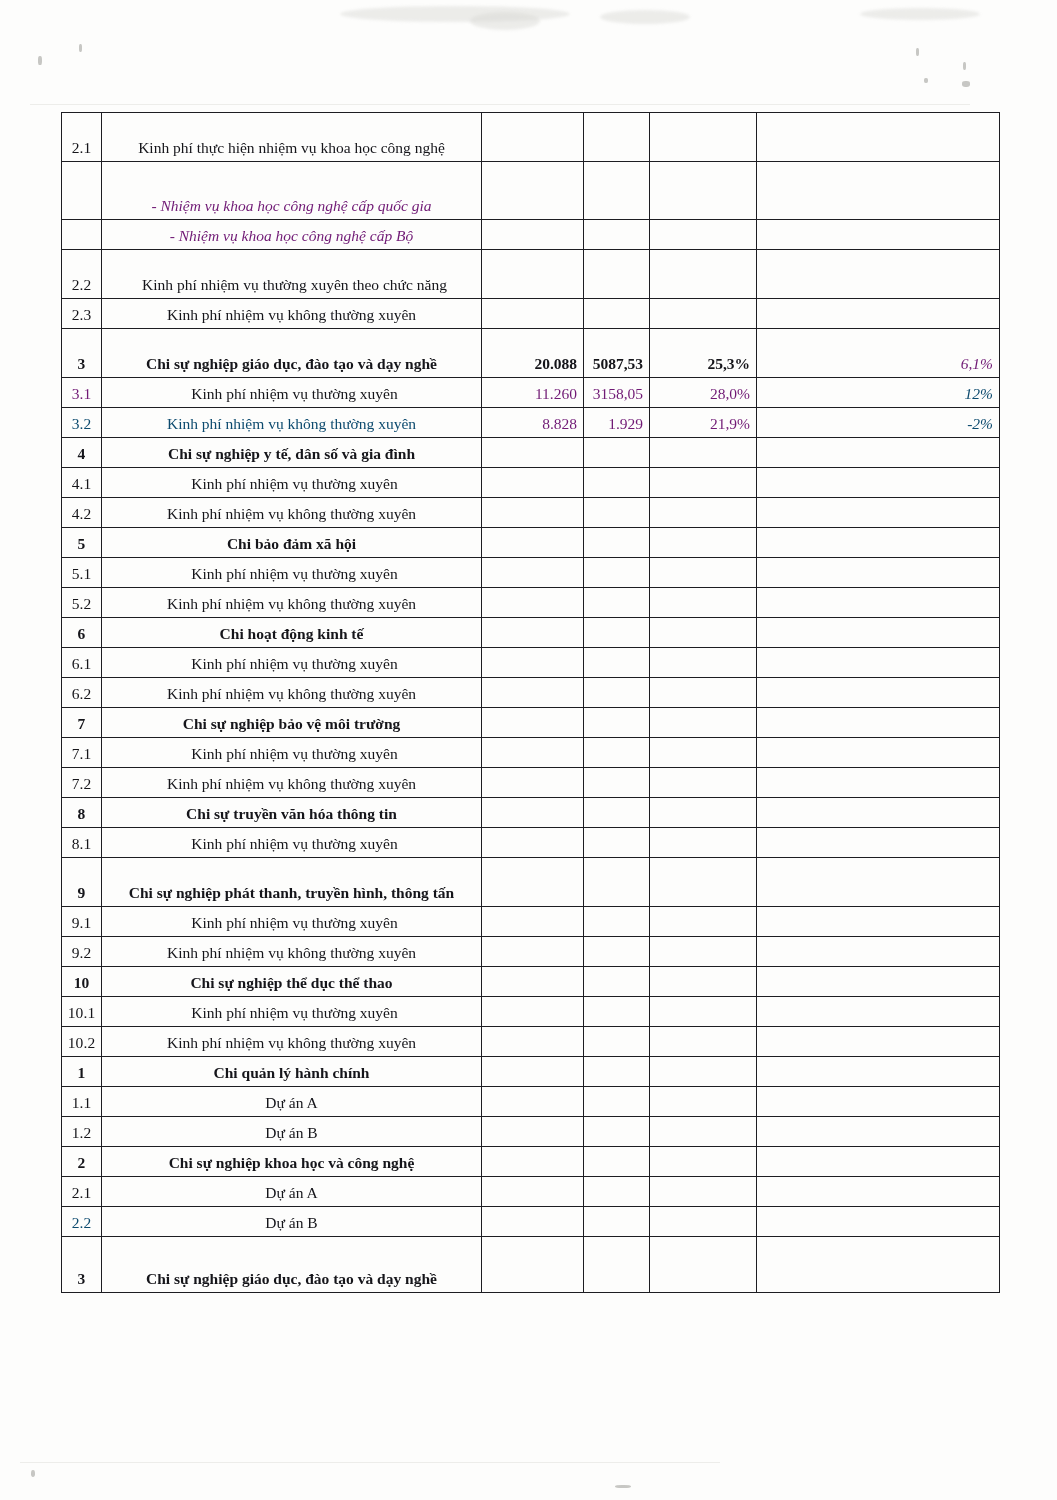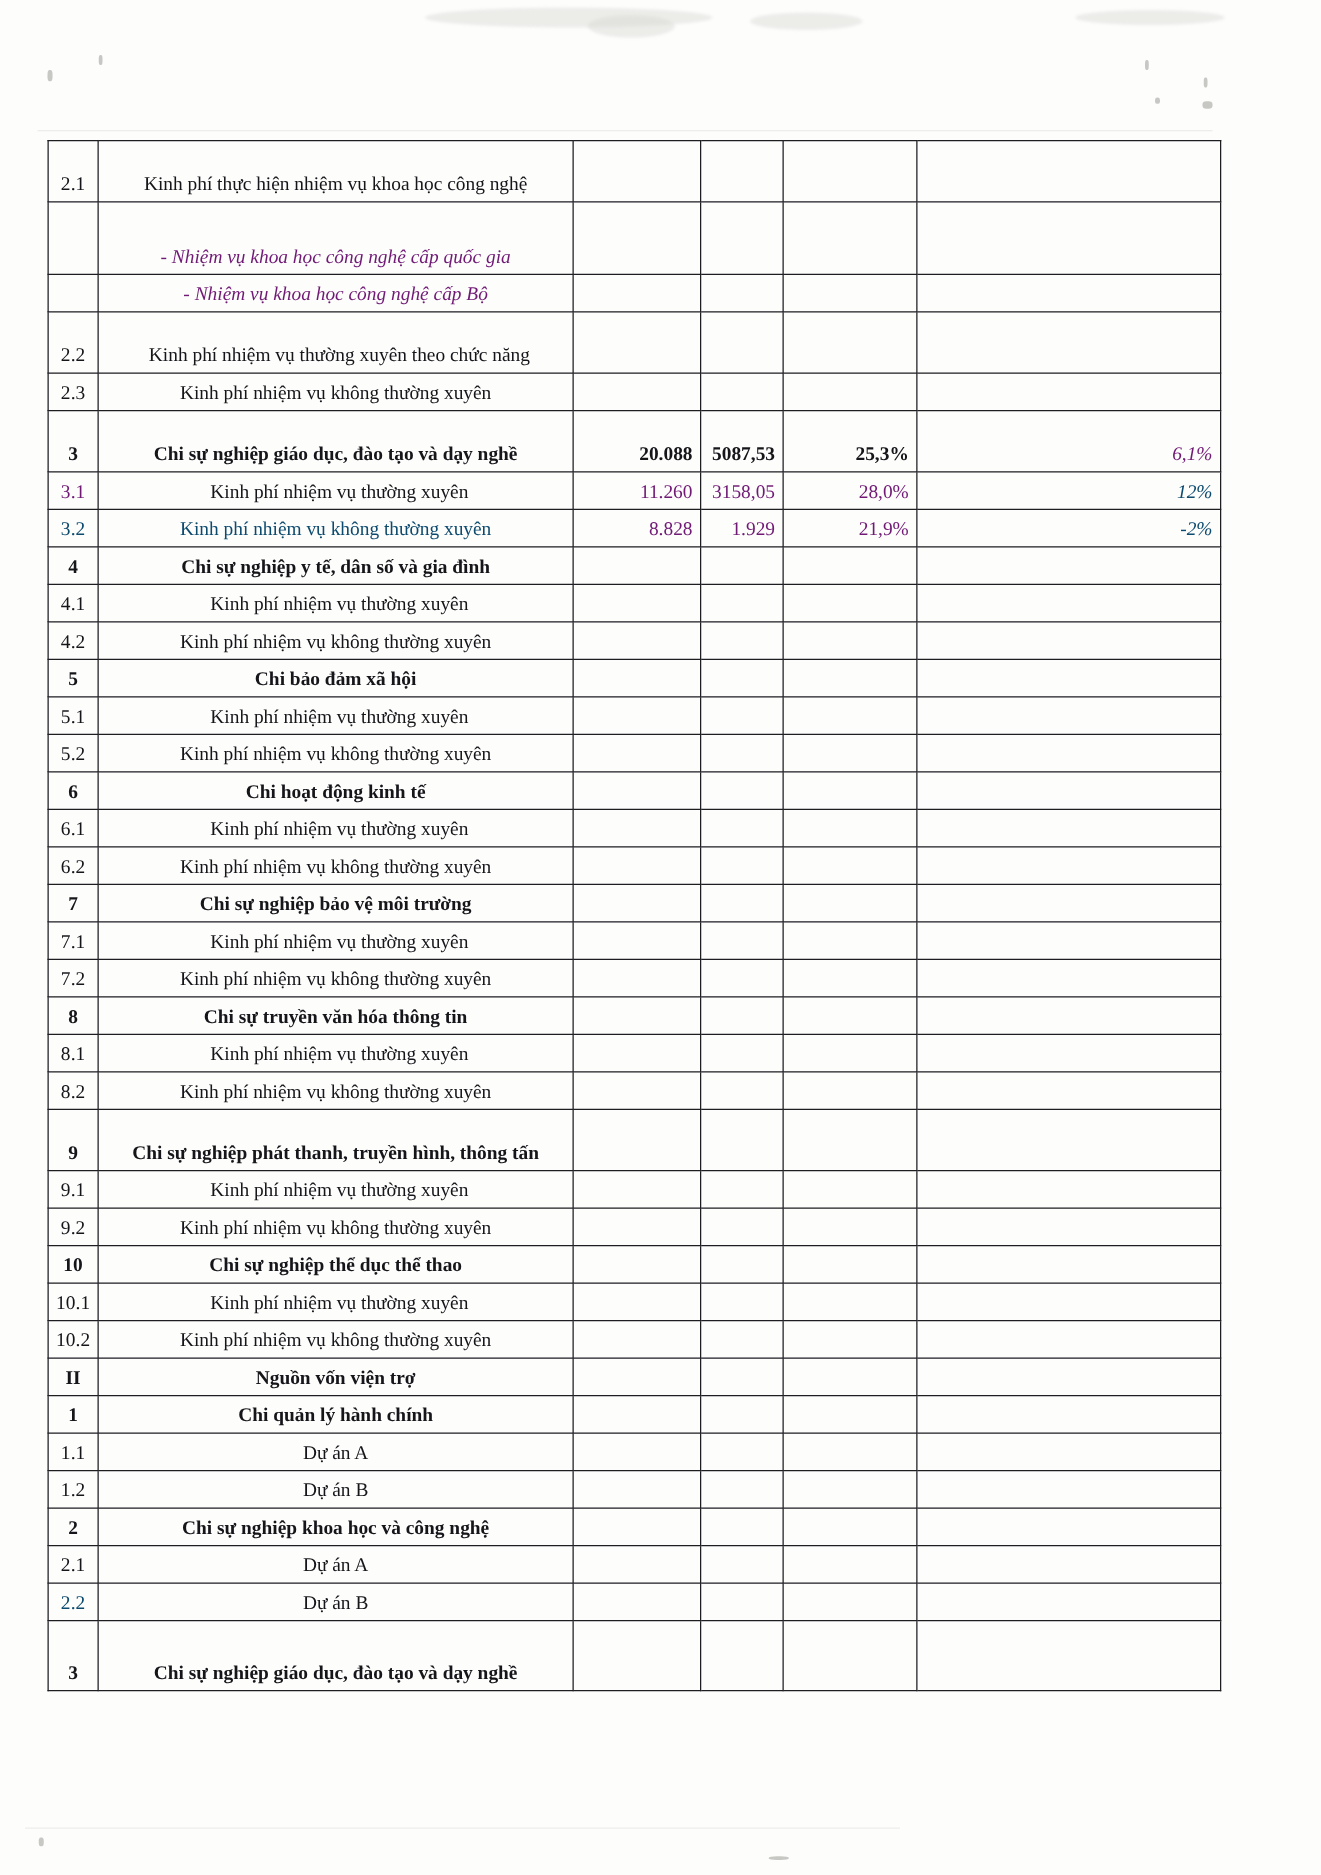--- a/index.html
+++ b/index.html
@@ -37,21 +37,21 @@
   }
   .edge-line {
     position: absolute;
     background: #e6e6e2;
     opacity: .7;
   }
 
   
   .table-wrap {
     position: absolute;
-    left: 38px;
+    left: 61px;
     top: 112px;
     width: 938px;
   }
   table.budget {
     border-collapse: collapse;
     width: 938px;
     table-layout: fixed;
     color: #15151a;
   }
   table.budget td {
@@ -597,187 +597,147 @@
             <span class="cell"></span>
           </td>
         <td class="num">
             <span class="cell"></span>
           </td>
         <td class="num">
             <span class="cell"></span>
           </td>
       </tr>
 
-      <tr class="r-1line">
-        <td class="stt">
-            <span class="cell">8.2</span>
+
+      <tr class="r-tall">
+        <td class="stt">
+            <span class="cell w-bold">9</span>
+          </td>
+        <td class="name">
+            <span class="cell w-bold">Chi sự nghiệp phát thanh, truyền hình, thông tấn</span>
+          </td>
+        <td class="num">
+            <span class="cell"></span>
+          </td>
+        <td class="num">
+            <span class="cell"></span>
+          </td>
+        <td class="num">
+            <span class="cell"></span>
+          </td>
+        <td class="num">
+            <span class="cell"></span>
+          </td>
+      </tr>
+
+      <tr class="r-1line">
+        <td class="stt">
+            <span class="cell">9.1</span>
+          </td>
+        <td class="name">
+            <span class="cell w-norm indent-1">Kinh phí nhiệm vụ thường xuyên</span>
+          </td>
+        <td class="num">
+            <span class="cell"></span>
+          </td>
+        <td class="num">
+            <span class="cell"></span>
+          </td>
+        <td class="num">
+            <span class="cell"></span>
+          </td>
+        <td class="num">
+            <span class="cell"></span>
+          </td>
+      </tr>
+
+      <tr class="r-1line">
+        <td class="stt">
+            <span class="cell">9.2</span>
           </td>
         <td class="name">
             <span class="cell w-norm">Kinh phí nhiệm vụ không thường xuyên</span>
           </td>
         <td class="num">
             <span class="cell"></span>
           </td>
         <td class="num">
             <span class="cell"></span>
           </td>
         <td class="num">
             <span class="cell"></span>
           </td>
         <td class="num">
             <span class="cell"></span>
           </td>
       </tr>
 
-      <tr class="r-tall">
-        <td class="stt">
-            <span class="cell w-bold">9</span>
-          </td>
-        <td class="name">
-            <span class="cell w-bold">Chi sự nghiệp phát thanh, truyền hình, thông tấn</span>
-          </td>
-        <td class="num">
-            <span class="cell"></span>
-          </td>
-        <td class="num">
-            <span class="cell"></span>
-          </td>
-        <td class="num">
-            <span class="cell"></span>
-          </td>
-        <td class="num">
-            <span class="cell"></span>
-          </td>
-      </tr>
-
-      <tr class="r-1line">
-        <td class="stt">
-            <span class="cell">9.1</span>
+      <tr class="r-1line">
+        <td class="stt">
+            <span class="cell w-bold">10</span>
+          </td>
+        <td class="name">
+            <span class="cell w-bold">Chi sự nghiệp thể dục thể thao</span>
+          </td>
+        <td class="num">
+            <span class="cell"></span>
+          </td>
+        <td class="num">
+            <span class="cell"></span>
+          </td>
+        <td class="num">
+            <span class="cell"></span>
+          </td>
+        <td class="num">
+            <span class="cell"></span>
+          </td>
+      </tr>
+
+      <tr class="r-1line">
+        <td class="stt">
+            <span class="cell">10.1</span>
           </td>
         <td class="name">
             <span class="cell w-norm indent-1">Kinh phí nhiệm vụ thường xuyên</span>
           </td>
         <td class="num">
             <span class="cell"></span>
           </td>
         <td class="num">
             <span class="cell"></span>
           </td>
         <td class="num">
             <span class="cell"></span>
           </td>
         <td class="num">
             <span class="cell"></span>
           </td>
       </tr>
 
       <tr class="r-1line">
         <td class="stt">
-            <span class="cell">9.2</span>
+            <span class="cell">10.2</span>
           </td>
         <td class="name">
             <span class="cell w-norm">Kinh phí nhiệm vụ không thường xuyên</span>
           </td>
         <td class="num">
             <span class="cell"></span>
           </td>
         <td class="num">
             <span class="cell"></span>
           </td>
         <td class="num">
             <span class="cell"></span>
           </td>
         <td class="num">
             <span class="cell"></span>
           </td>
       </tr>
 
-      <tr class="r-1line">
-        <td class="stt">
-            <span class="cell w-bold">10</span>
-          </td>
-        <td class="name">
-            <span class="cell w-bold">Chi sự nghiệp thể dục thể thao</span>
-          </td>
-        <td class="num">
-            <span class="cell"></span>
-          </td>
-        <td class="num">
-            <span class="cell"></span>
-          </td>
-        <td class="num">
-            <span class="cell"></span>
-          </td>
-        <td class="num">
-            <span class="cell"></span>
-          </td>
-      </tr>
-
-      <tr class="r-1line">
-        <td class="stt">
-            <span class="cell">10.1</span>
-          </td>
-        <td class="name">
-            <span class="cell w-norm indent-1">Kinh phí nhiệm vụ thường xuyên</span>
-          </td>
-        <td class="num">
-            <span class="cell"></span>
-          </td>
-        <td class="num">
-            <span class="cell"></span>
-          </td>
-        <td class="num">
-            <span class="cell"></span>
-          </td>
-        <td class="num">
-            <span class="cell"></span>
-          </td>
-      </tr>
-
-      <tr class="r-1line">
-        <td class="stt">
-            <span class="cell">10.2</span>
-          </td>
-        <td class="name">
-            <span class="cell w-norm">Kinh phí nhiệm vụ không thường xuyên</span>
-          </td>
-        <td class="num">
-            <span class="cell"></span>
-          </td>
-        <td class="num">
-            <span class="cell"></span>
-          </td>
-        <td class="num">
-            <span class="cell"></span>
-          </td>
-        <td class="num">
-            <span class="cell"></span>
-          </td>
-      </tr>
-
-      <tr class="r-1line">
-        <td class="stt">
-            <span class="cell w-bold">II</span>
-          </td>
-        <td class="name">
-            <span class="cell w-bold">Nguồn vốn viện trợ</span>
-          </td>
-        <td class="num">
-            <span class="cell"></span>
-          </td>
-        <td class="num">
-            <span class="cell"></span>
-          </td>
-        <td class="num">
-            <span class="cell"></span>
-          </td>
-        <td class="num">
-            <span class="cell"></span>
-          </td>
-      </tr>
 
       <tr class="r-1line">
         <td class="stt">
             <span class="cell w-bold">1</span>
           </td>
         <td class="name">
             <span class="cell w-bold">Chi quản lý hành chính</span>
           </td>
         <td class="num">
             <span class="cell"></span>

